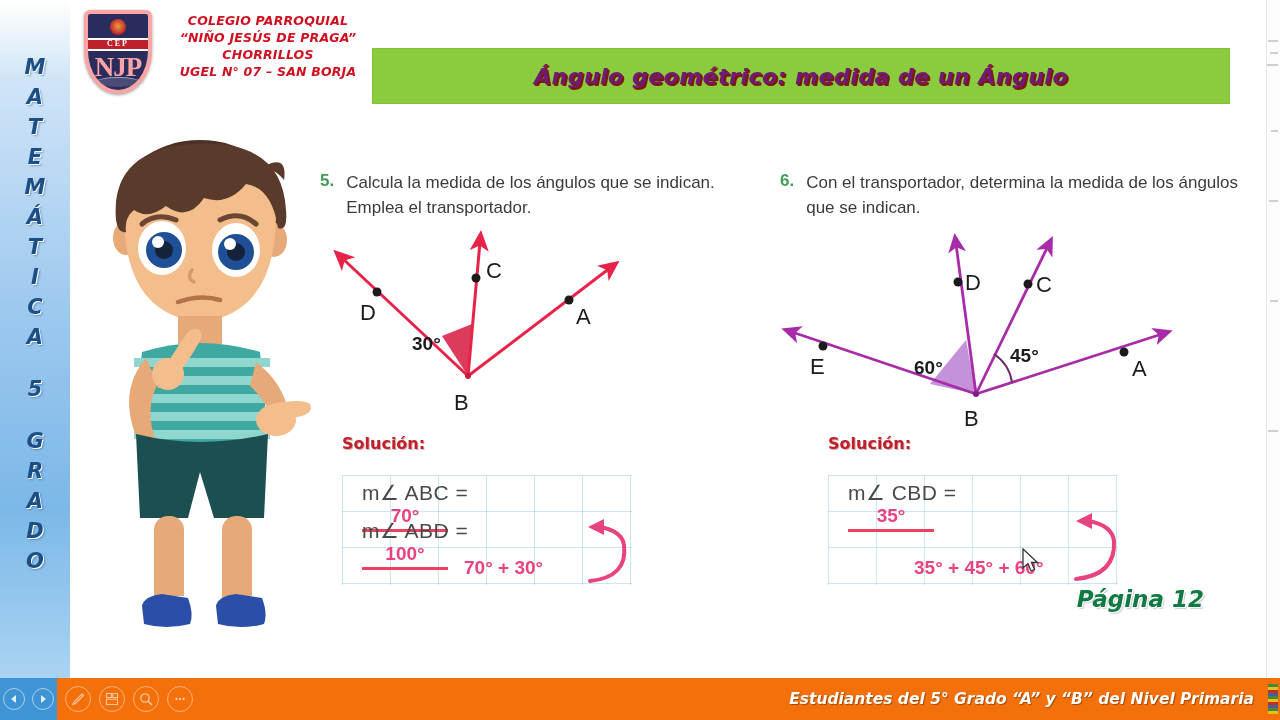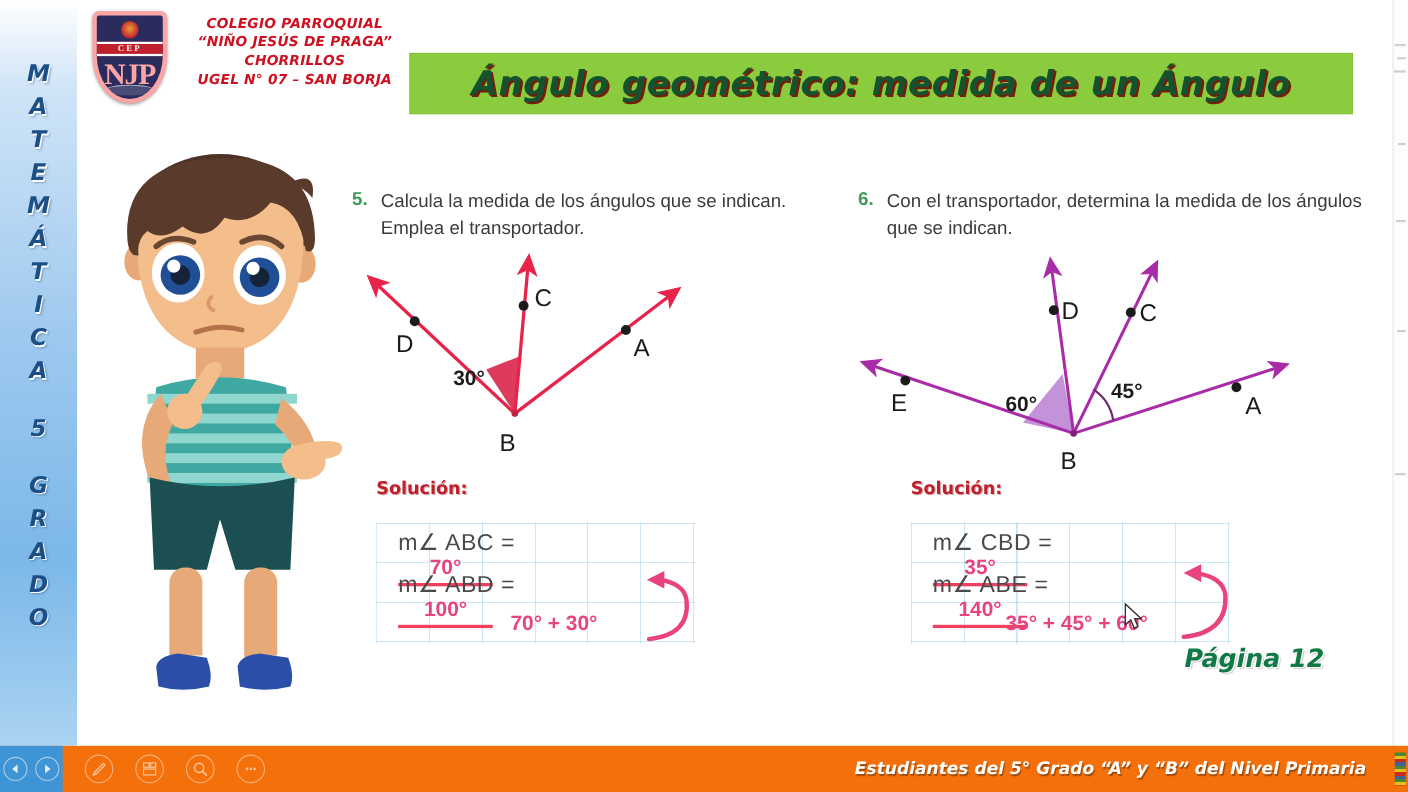--- a/index.html
+++ b/index.html
@@ -96,22 +96,22 @@
   .title-banner {
     position: absolute; left: 372px; top: 48px;
     width: 858px; height: 56px;
     background: #8bcc3f;
     display: flex; align-items: center; justify-content: center;
     box-shadow: inset 0 0 0 1px rgba(0,0,0,.05);
   }
   .title-banner .title-text {
     font-family: "DejaVu Sans", sans-serif;
     font-weight: 700; font-style: italic;
-    font-size: 31px;
-    color: #14532d;
+    font-size: 22px;
+    color: #701a75;
     letter-spacing: .5px;
     white-space: nowrap;
     text-shadow: 2px 2px 0 #7a1a08, 1px 1px 0 #9c2a10;
   }
 
   
   .boy { position: absolute; left: 96px; top: 136px; width: 216px; height: 508px; }
   .boy svg { display: block; }
 
   
@@ -200,21 +200,21 @@
     border-left: 1px solid #e6e6e6;
     overflow: hidden;
   }
   .rs-line { position: absolute; right: 2px; background: #cfcfcf; height: 2px; }
 
   
   .bottom-bar {
     position: absolute; left: 0; bottom: 0;
     width: 1280px; height: 42px;
     background: #f4700a;
-    display: flex; align-items: center; gap: 12px;
+    display: flex; align-items: center;
   }
   .navzone {
     width: 57px; height: 42px; background: #3e94d4;
     display: flex; align-items: center; justify-content: space-around;
     flex: 0 0 auto;
   }
   .rbtn {
     width: 22px; height: 22px; border-radius: 50%;
     border: 1.5px solid rgba(255,255,255,.55);
     display: flex; align-items: center; justify-content: center;
@@ -449,24 +449,20 @@
       </div>
     </div>
 
     <div class="sol-wrap sol-right">
       <div class="sol-label">Solución:</div>
       <div class="sol-grid">
         <div class="eq-row" style="top:6px;">
           <span class="eq-lhs">m∠ CBD =</span>
           <span class="eq-val">35°</span>
         </div>
-        <div class="eq-row" style="top:44px;">
-          <span class="eq-lhs">m∠ ABE =</span>
-          <span class="eq-val">140°</span>
-        </div>
         <div class="eq-sum" style="left:86px; top:82px;">35° + 45° + 60°</div>
         <svg class="curve-arrow" style="left:238px; top:34px;" width="60" height="76" viewBox="0 0 60 76" xmlns="http://www.w3.org/2000/svg">
           <path d="M10 70 Q50 66 48 32 Q46 16 22 12" stroke="#e8437f" stroke-width="4" fill="none" stroke-linecap="round"></path>
           <path d="M26 4 L10 12 L26 20 Z" fill="#e8437f"></path>
         </svg>
       </div>
     </div>
 
     <div class="page-num">Página 12</div>
   </div>

